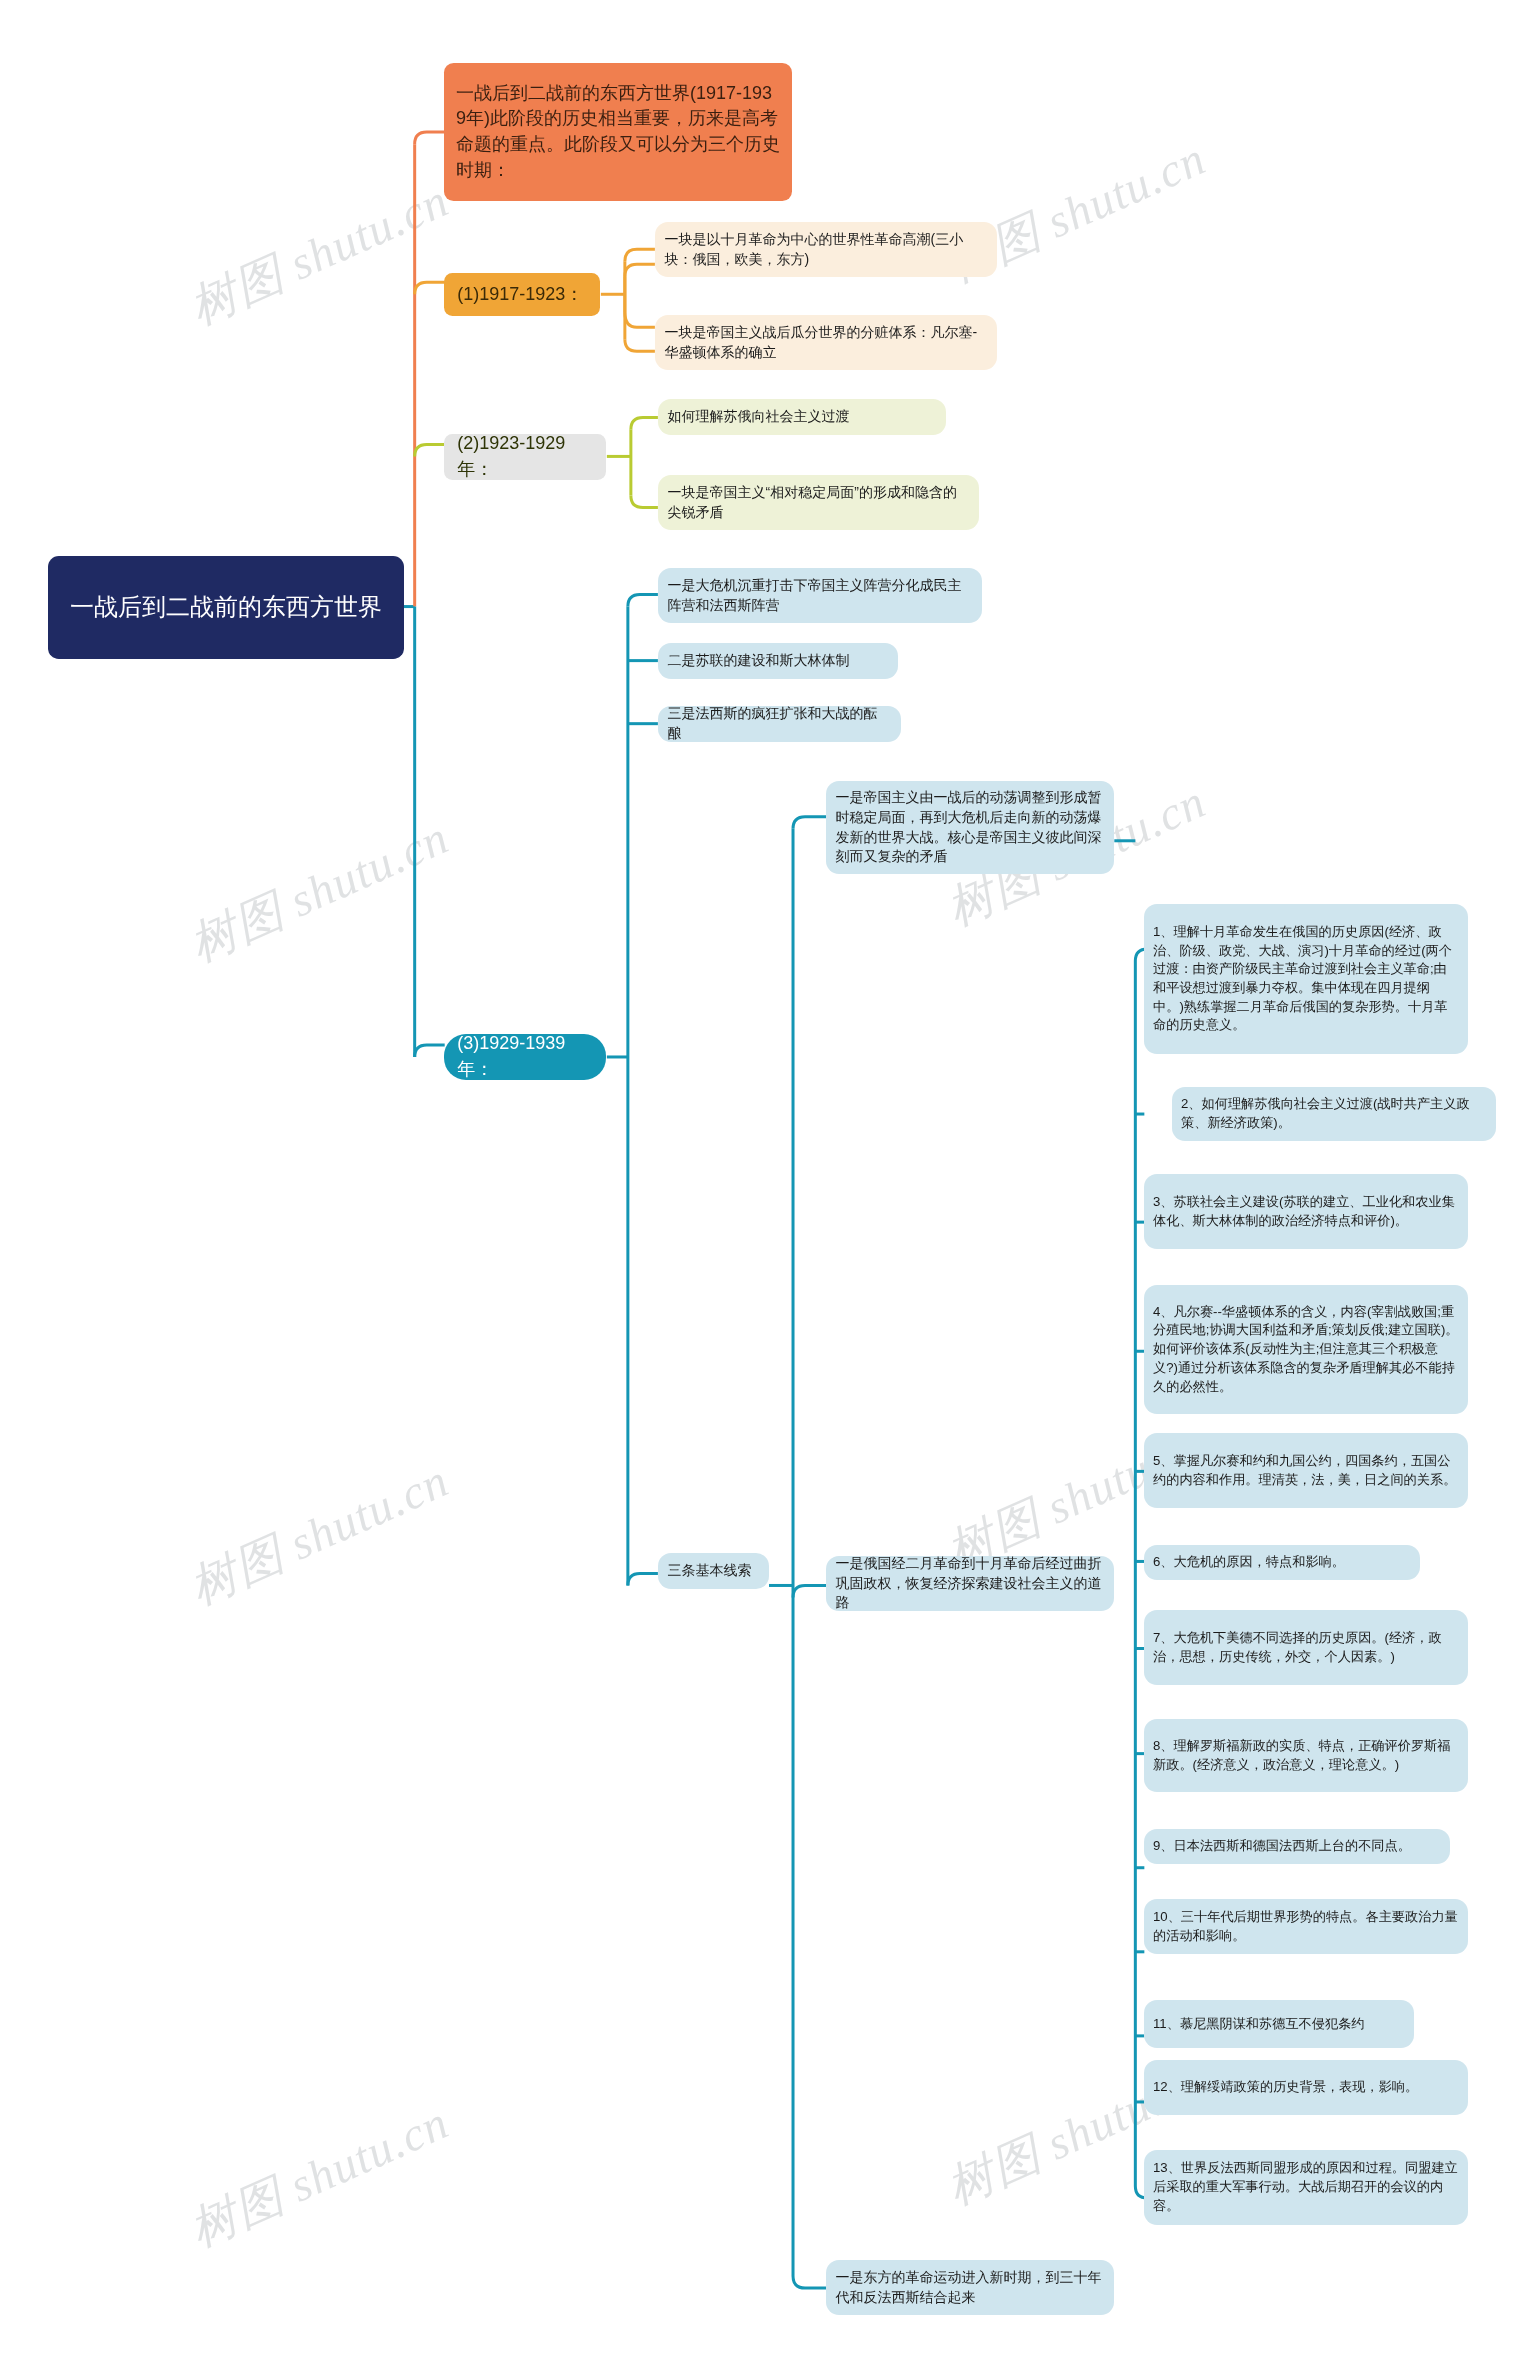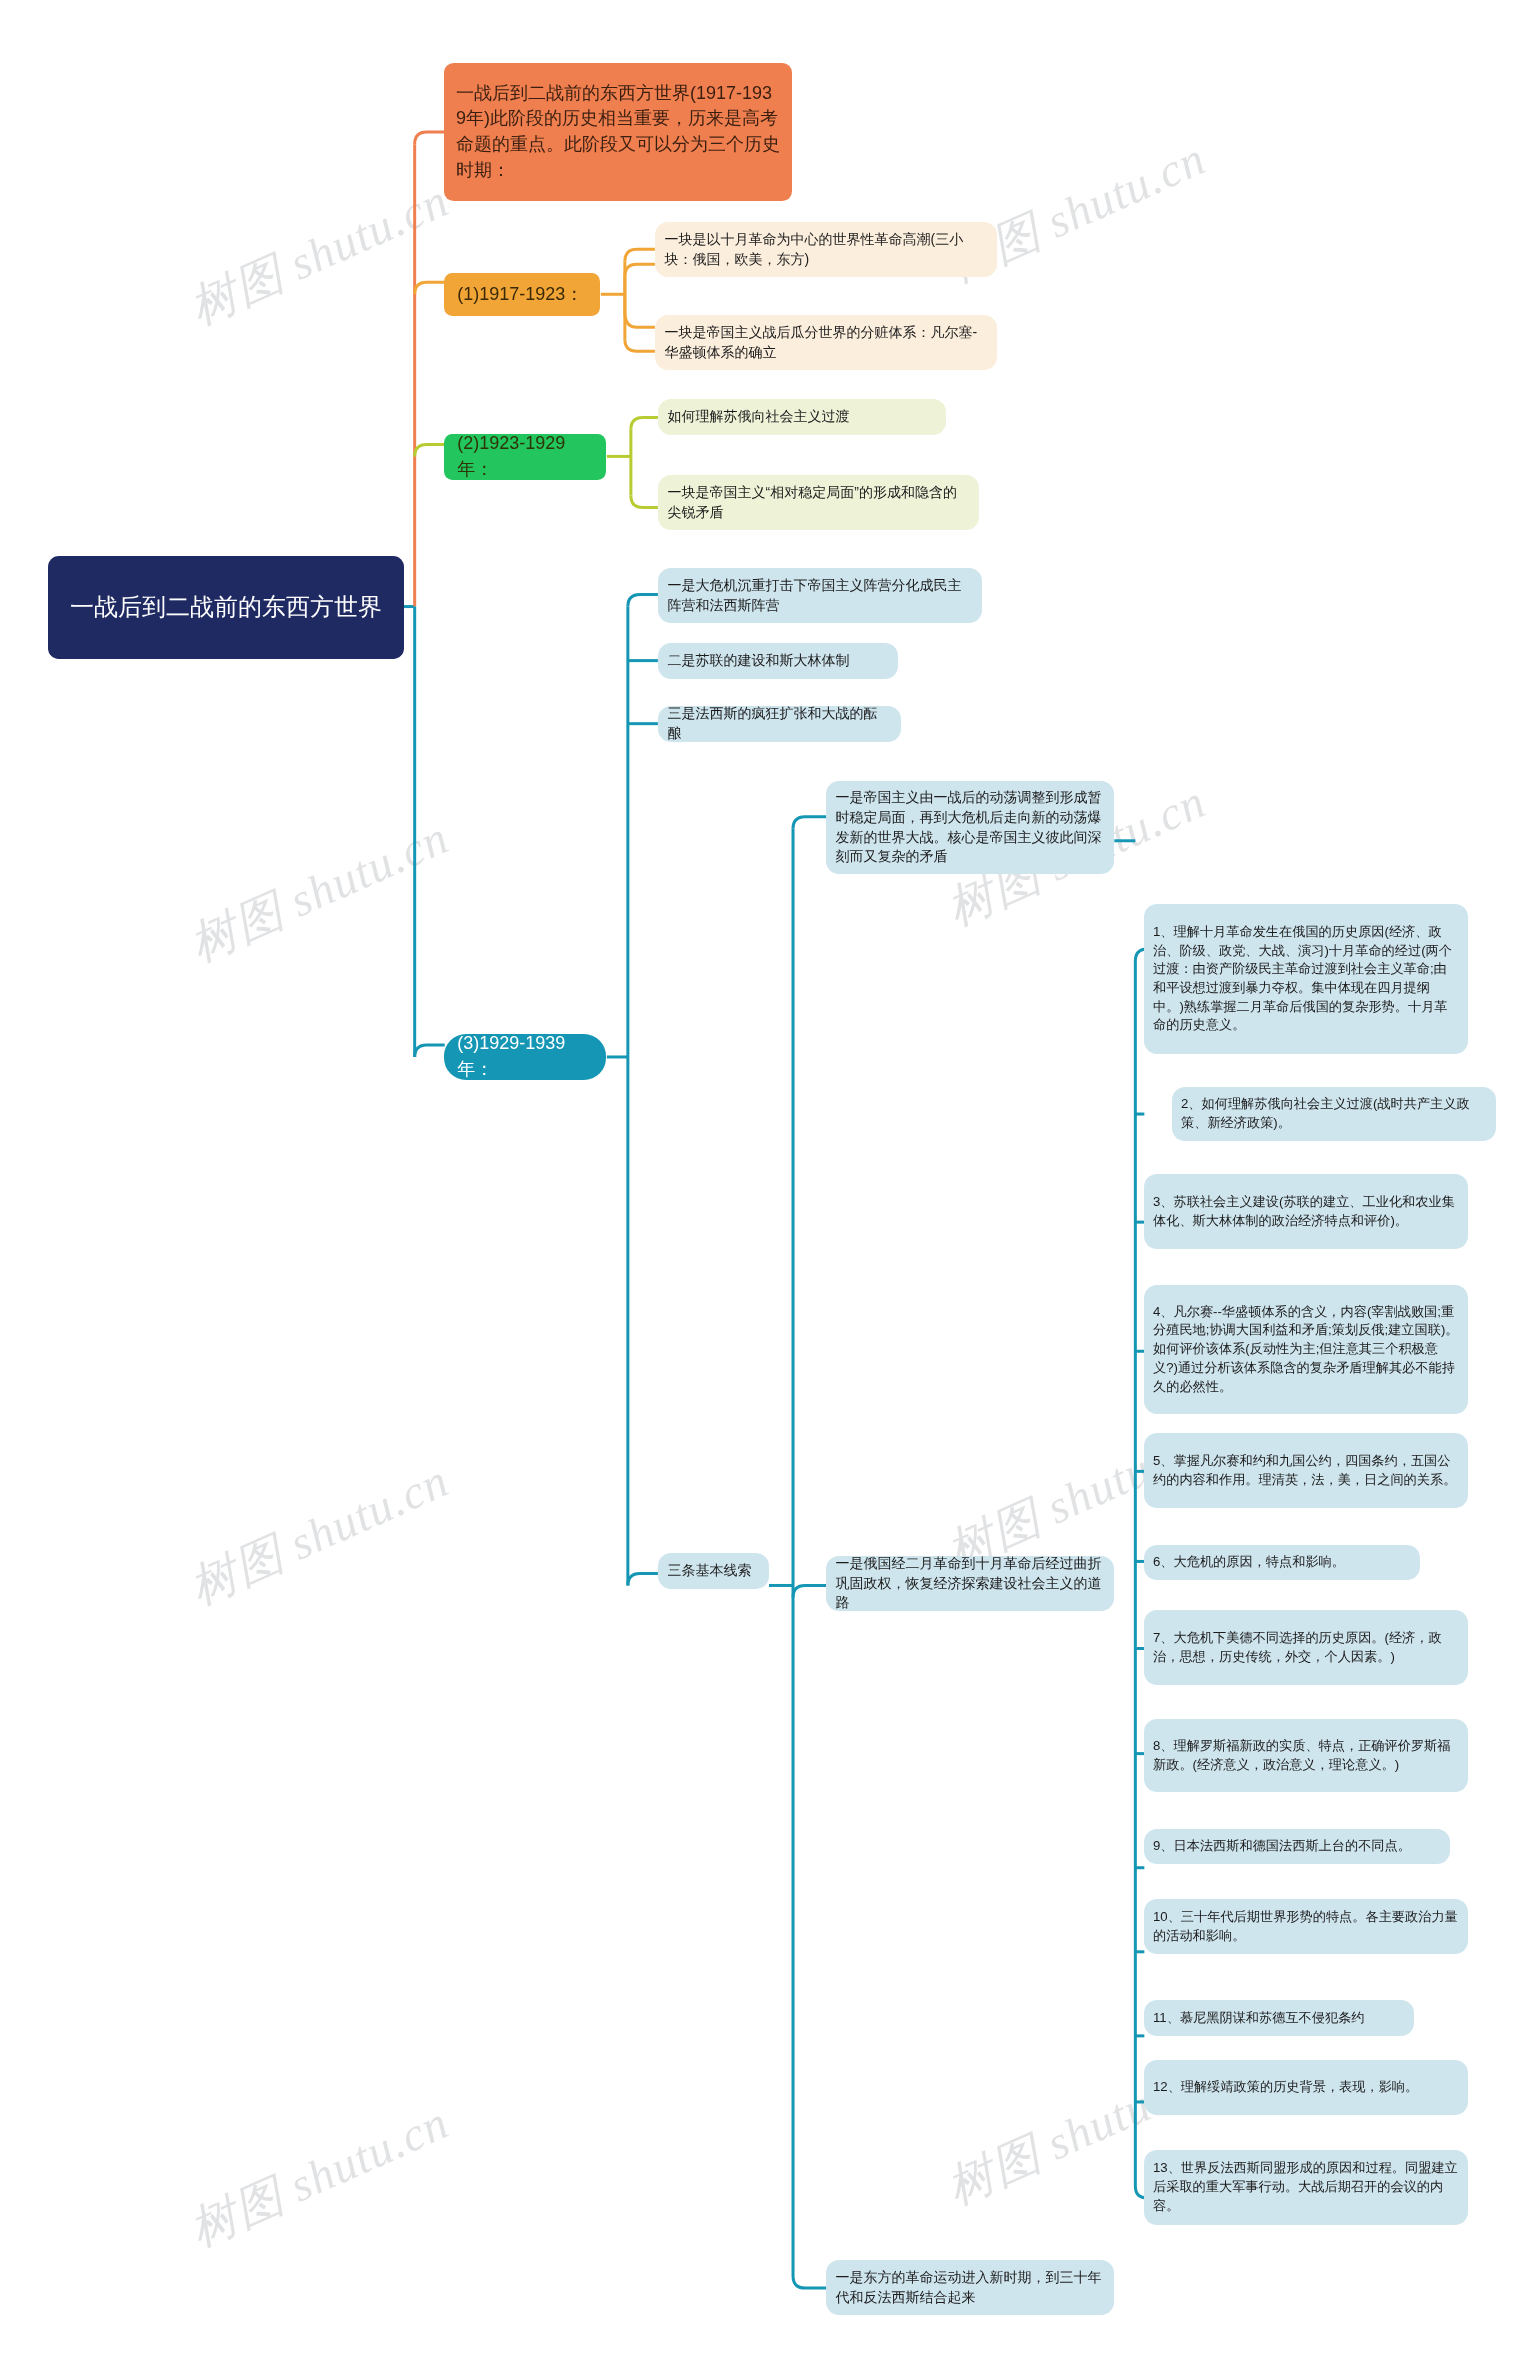--- a/index.html
+++ b/index.html
@@ -61,21 +61,21 @@
     border-radius:9.6px;
   }
   
   .pill{
     color:#ffffff;
     font-size:18px;
     padding:8.4px 13.2px;
     border-radius:8.4px;
   }
   .pill-orange{background:#f0a536;color:#3a2a08;}
-  .pill-green{background:#22c55e;color:#2e3406;}
+  .pill-green{background:#e5e5e5;color:#2e3406;}
   .pill-teal{background:#1496b4;color:#ffffff;border-radius:22px;}
   
   .leaf{
     font-size:14px;
     padding:7.8px 9.6px;
     border-radius:13px;
     color:#1b1b1b;
     align-items:center;
   }
   .leaf-cream{background:#fbeedd;}
@@ -236,21 +236,21 @@
   </div>
   <div class="node leaf leaf-blue tiny" style="left:1144px;top:1719px;width:324px;height:73px;">
     <span>8、理解罗斯福新政的实质、特点，正确评价罗斯福新政。(经济意义，政治意义，理论意义。)</span>
   </div>
   <div class="node leaf leaf-blue tiny" style="left:1144px;top:1829px;width:306px;height:35px;">
     <span>9、日本法西斯和德国法西斯上台的不同点。</span>
   </div>
   <div class="node leaf leaf-blue tiny" style="left:1144px;top:1899px;width:324px;height:55px;">
     <span>10、三十年代后期世界形势的特点。各主要政治力量的活动和影响。</span>
   </div>
-  <div class="node leaf leaf-blue tiny" style="left:1144px;top:2000px;width:270px;height:36px;">
+  <div class="node leaf leaf-blue tiny" style="left:1144px;top:2000px;width:270px;height:48px;">
     <span>11、慕尼黑阴谋和苏德互不侵犯条约</span>
   </div>
   <div class="node leaf leaf-blue tiny" style="left:1144px;top:2060px;width:324px;height:55px;">
     <span>12、理解绥靖政策的历史背景，表现，影响。</span>
   </div>
   <div class="node leaf leaf-blue tiny" style="left:1144px;top:2150px;width:324px;height:75px;">
     <span>13、世界反法西斯同盟形成的原因和过程。同盟建立后采取的重大军事行动。大战后期召开的会议的内容。</span>
   </div>
 
 </div>

